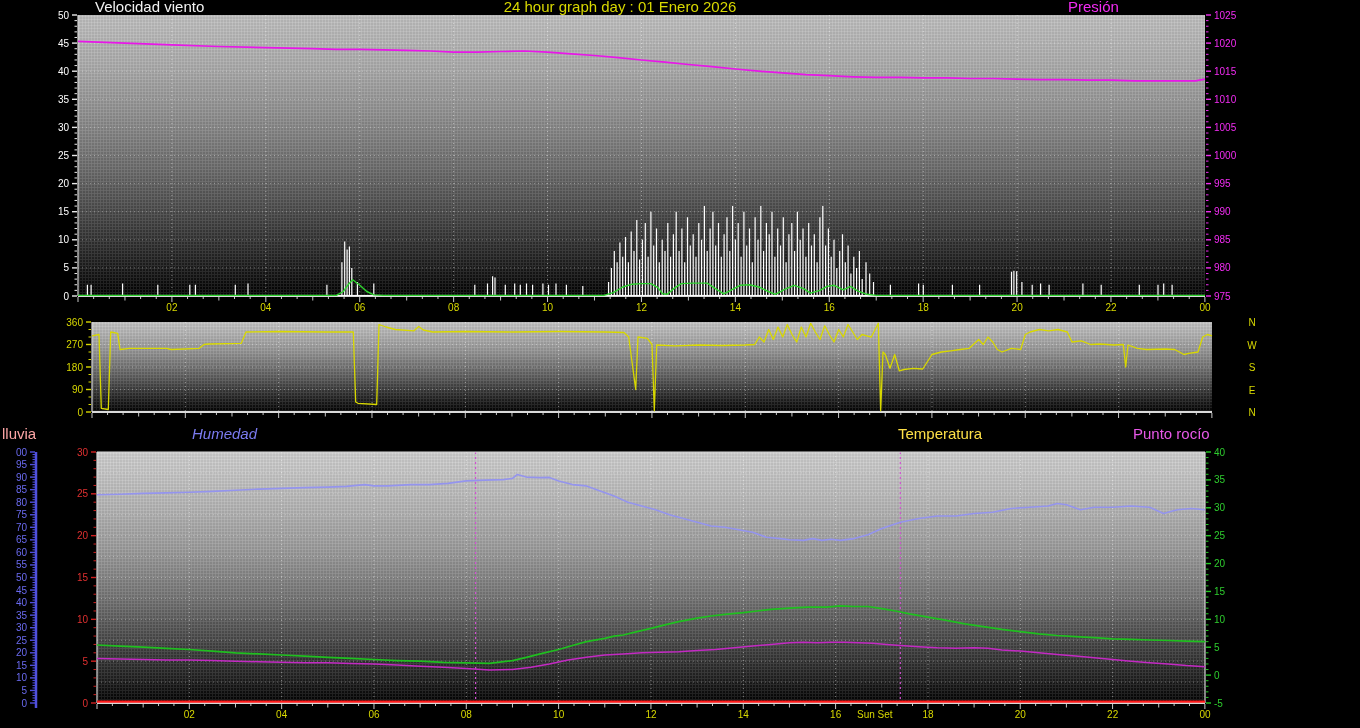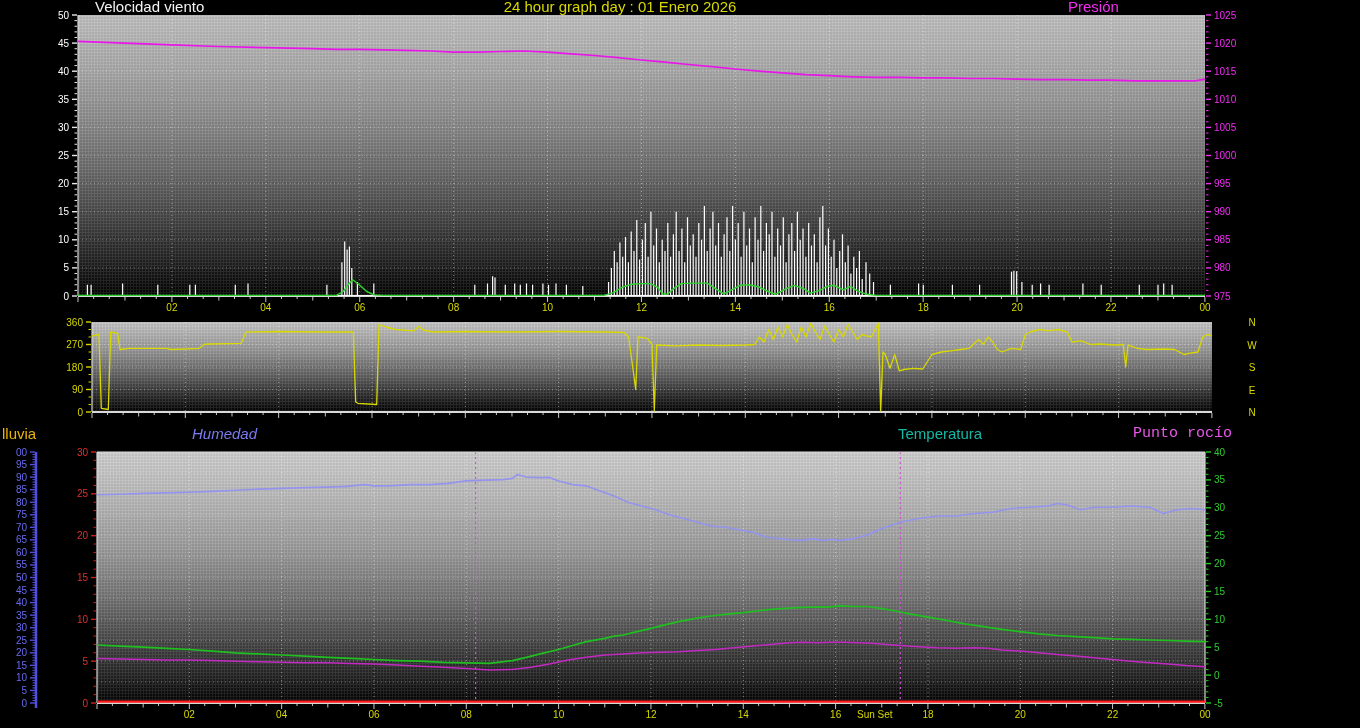--- a/index.html
+++ b/index.html
@@ -3,24 +3,24 @@
 <meta charset="utf-8">
 <style>
   html,body{margin:0;padding:0;background:#000;}
   .canvas{position:relative;width:1360px;height:728px;background:#000;overflow:hidden;
           font-family:"Liberation Sans",sans-serif;}
   .title{position:absolute;font-size:15px;white-space:nowrap;}
   .t-wind{left:95px;top:-2px;color:#f2f2f2;}
   .t-date{left:455px;top:-2px;width:330px;text-align:center;color:#d8d800;}
   .t-pres{left:1068px;top:-2px;color:#f32cf3;}
   .sec-label{position:absolute;font-size:15px;white-space:nowrap;top:425px;}
-  .l-rain{left:2px;color:#eab308;}
+  .l-rain{left:2px;color:#fca5a5;}
   .l-hum{left:192px;color:#7b7bf0;font-style:italic;}
-  .l-temp{left:898px;color:#14b8a6;}
-  .l-dew{left:1133px;color:#e858e8;font-family:Liberation Mono, monospace;}
+  .l-temp{left:898px;color:#fde047;}
+  .l-dew{left:1133px;color:#e858e8;}
   .plot{position:absolute;}
   .plot svg{position:absolute;left:0;top:0;overflow:visible;}
   svg text{font-size:10px;font-family:"Liberation Sans",sans-serif;}
   .dither{background-image:
      radial-gradient(rgba(255,255,255,0.09) 1px, transparent 1.2px),
      radial-gradient(rgba(0,0,0,0.10) 1px, transparent 1.2px),
      var(--grad);
      background-size:3px 3px,3px 3px,auto;
      background-position:0 0,1.5px 1.5px,0 0;}
   .g-wind{--grad:linear-gradient(180deg,#c2c2c2 0%,#adadad 18%,#8f8f8f 36%,#6b6b6b 55%,#454545 72%,#1f1f1f 88%,#000 100%);}

